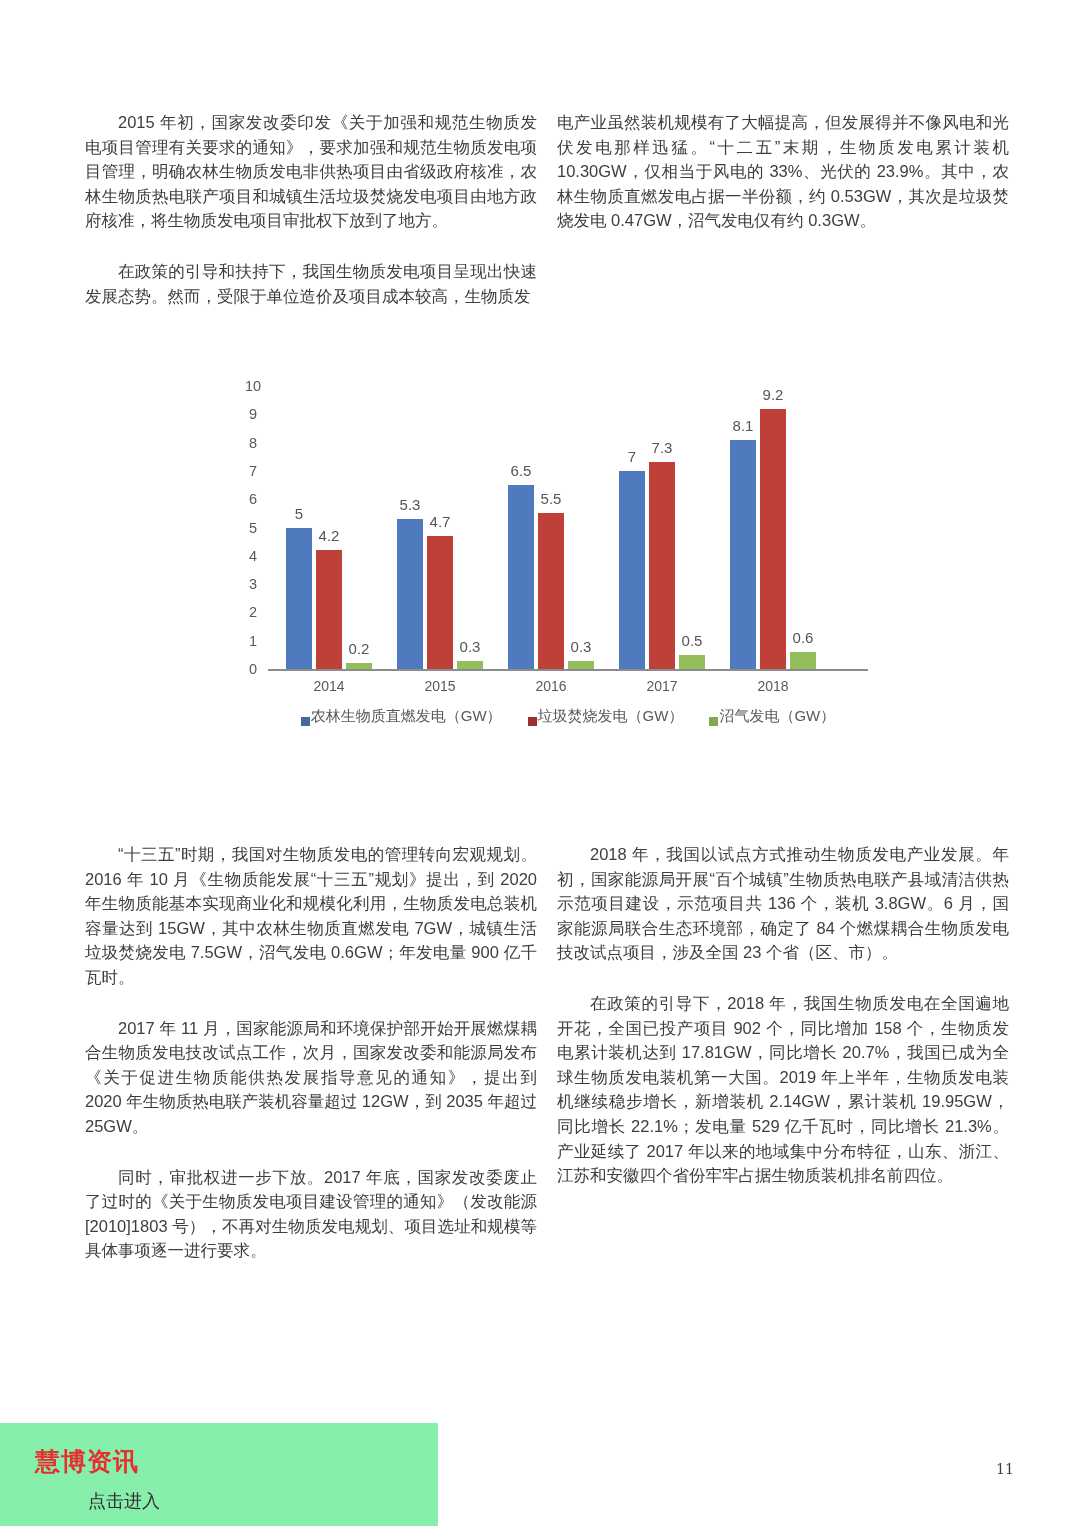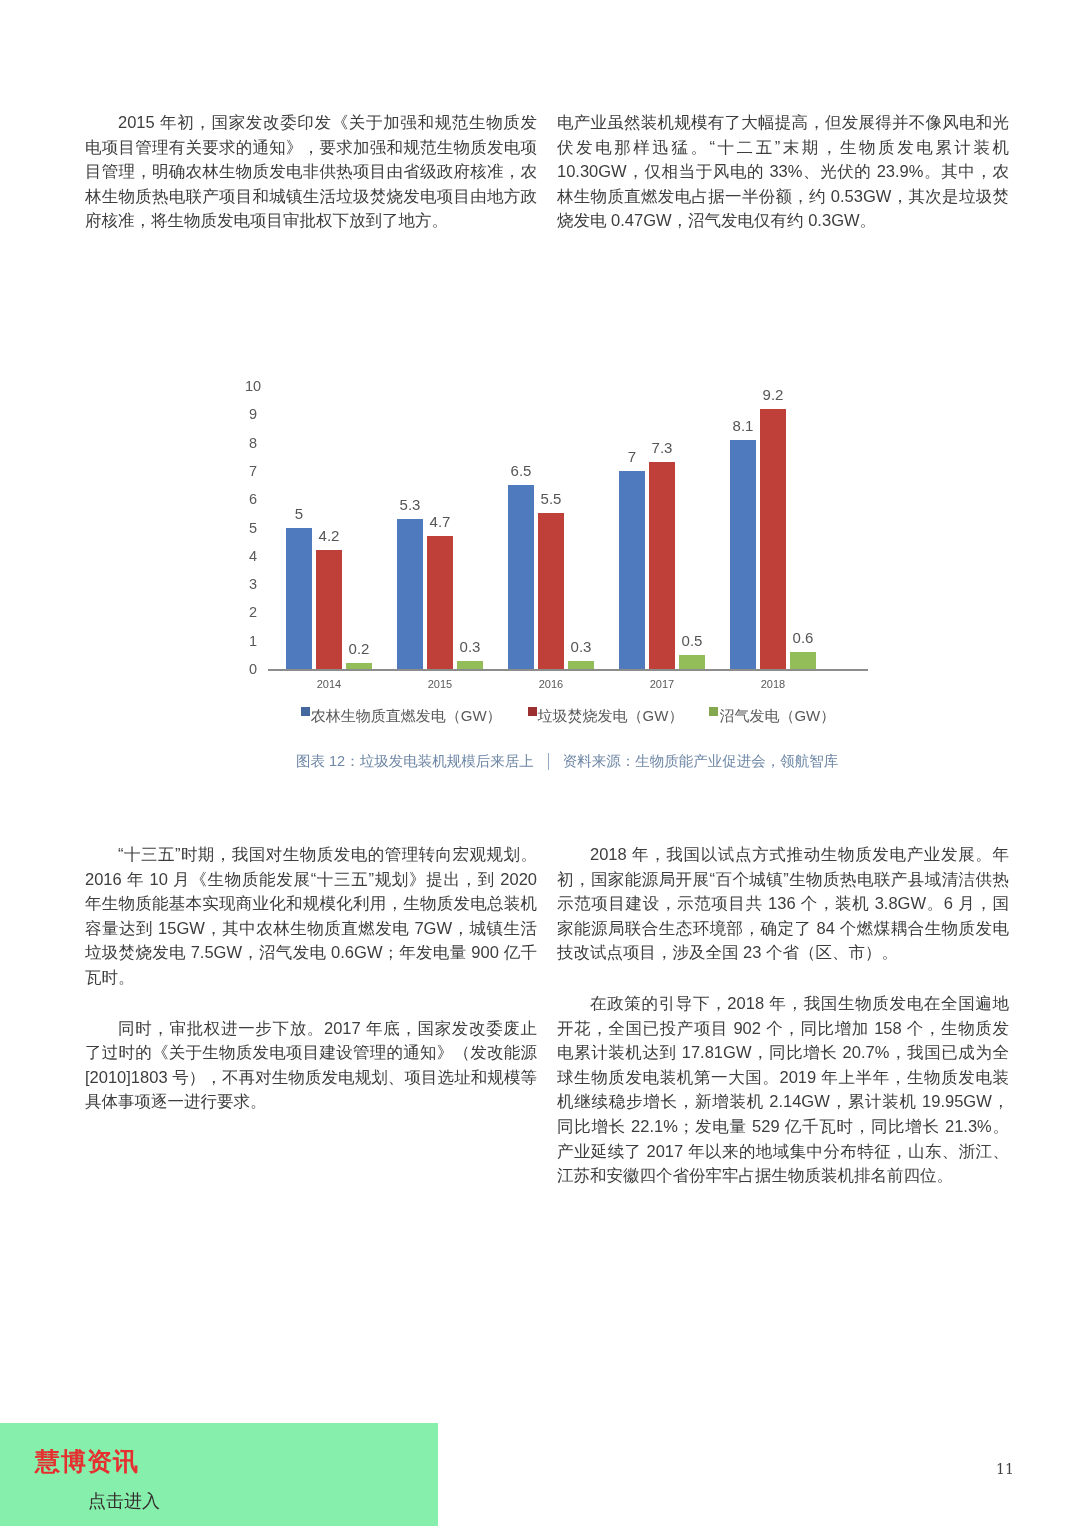--- a/index.html
+++ b/index.html
@@ -11,41 +11,42 @@
   .col-left-top{left:85px;top:110px;}
   .col-right-top{left:557px;top:110px;}
   .col-left-bottom{left:85px;top:842px;}
   .col-right-bottom{left:557px;top:842px;}
   
   .chart{position:absolute;left:240px;top:370px;width:660px;height:365px;}
   .tick{position:absolute;left:0;width:26px;text-align:center;font-size:14.5px;color:#595959;line-height:20px;}
   .axis-line{position:absolute;left:28px;top:299px;width:600px;height:2px;background:#8c8c8c;}
   .bar{position:absolute;}
   .vlabel{position:absolute;width:50px;text-align:center;font-size:15px;color:#555;line-height:20px;}
-  .xlabel{position:absolute;width:70px;text-align:center;font-size:11px;color:#595959;top:308px;}
+  .xlabel{position:absolute;width:70px;text-align:center;font-size:14px;color:#595959;top:308px;}
   .legend{position:absolute;left:28px;top:337px;width:600px;display:flex;justify-content:center;gap:26px;}
-  .legend-item{display:flex;align-items:flex-start;gap:1px;font-size:15px;color:#595959;}
+  .legend-item{display:flex;align-items:flex-end;gap:1px;font-size:15px;color:#595959;}
   .legend-swatch{width:9px;height:9px;display:inline-block;}
   
   .figure-caption{position:absolute;left:296px;top:752px;display:flex;align-items:center;gap:14px;font-size:14.5px;color:#6e87a6;}
   .caption-divider{width:1px;height:17px;background:#93a9c4;}
   
   .footer-bar{position:absolute;left:0;top:1423px;width:438px;height:131px;background:#86efac;}
   .brand{position:absolute;left:35px;top:22px;font-size:25px;font-weight:bold;color:#e62f2f;letter-spacing:1px;}
   .footer-link-row{position:absolute;left:88px;top:66px;font-size:18px;color:#342c2c;display:flex;gap:22px;flex-direction:column;}
   .footer-link-row a{color:#342c2c;text-decoration:none;}
   .page-number{position:absolute;left:996px;top:1461px;font-size:14px;color:#3f3f3f;font-family:"DejaVu Serif","Liberation Serif",serif;}
 </style>
 </head>
 <body>
 
 <div class="page">
 
   <div class="col col-left-top">
     <p class="indent">2015 年初，国家发改委印发《关于加强和规范生物质发电项目管理有关要求的通知》，要求加强和规范生物质发电项目管理，明确农林生物质发电非供热项目由省级政府核准，农林生物质热电联产项目和城镇生活垃圾焚烧发电项目由地方政府核准，将生物质发电项目审批权下放到了地方。</p>
+    <p class="indent">在政策的引导和扶持下，我国生物质发电项目呈现出快速发展态势。然而，受限于单位造价及项目成本较高，生物质发</p>
   </div>
 
   <div class="col col-right-top">
     <p>电产业虽然装机规模有了大幅提高，但发展得并不像风电和光伏发电那样迅猛。“十二五”末期，生物质发电累计装机 10.30GW，仅相当于风电的 33%、光伏的 23.9%。其中，农林生物质直燃发电占据一半份额，约 0.53GW，其次是垃圾焚烧发电 0.47GW，沼气发电仅有约 0.3GW。</p>
   </div>
 
   <div class="chart" id="chart">
     <div class="axis-line"></div>
     <div class="legend" id="legend">
         <div class="legend-item">
@@ -102,28 +103,24 @@
       <div class="vlabel" style="left: 427px; top: 260.85px;">0.5</div>
       <div class="xlabel" style="left: 498px;">2018</div>
       <div class="bar" style="left: 490px; width: 26px; top: 69.77px; height: 229.23px; background: rgb(79, 123, 190);"></div>
       <div class="vlabel" style="left: 478px; top: 45.77px;">8.1</div>
       <div class="bar" style="left: 520px; width: 26px; top: 38.64px; height: 260.36px; background: rgb(191, 64, 56);"></div>
       <div class="vlabel" style="left: 508px; top: 14.64px;">9.2</div>
       <div class="bar" style="left: 550px; width: 26px; top: 282.02px; height: 16.98px; background: rgb(147, 189, 88);"></div>
       <div class="vlabel" style="left: 538px; top: 258.02px;">0.6</div>
     </div>
 
-  <div class="figure-caption">
-    <span>图表 12：垃圾发电装机规模后来居上</span>
-    <span class="caption-divider"></span>
-    <span>资料来源：生物质能产业促进会，领航智库</span>
-  </div>
 
   <div class="col col-left-bottom">
     <p class="indent">“十三五”时期，我国对生物质发电的管理转向宏观规划。2016 年 10 月《生物质能发展“十三五”规划》提出，到 2020 年生物质能基本实现商业化和规模化利用，生物质发电总装机容量达到 15GW，其中农林生物质直燃发电 7GW，城镇生活垃圾焚烧发电 7.5GW，沼气发电 0.6GW；年发电量 900 亿千瓦时。</p>
+    <p class="indent">2017 年 11 月，国家能源局和环境保护部开始开展燃煤耦合生物质发电技改试点工作，次月，国家发改委和能源局发布《关于促进生物质能供热发展指导意见的通知》，提出到 2020 年生物质热电联产装机容量超过 12GW，到 2035 年超过 25GW。</p>
     <p class="indent">同时，审批权进一步下放。2017 年底，国家发改委废止了过时的《关于生物质发电项目建设管理的通知》（发改能源[2010]1803 号），不再对生物质发电规划、项目选址和规模等具体事项逐一进行要求。</p>
   </div>
 
   <div class="col col-right-bottom">
     <p class="indent">2018 年，我国以试点方式推动生物质发电产业发展。年初，国家能源局开展“百个城镇”生物质热电联产县域清洁供热示范项目建设，示范项目共 136 个，装机 3.8GW。6 月，国家能源局联合生态环境部，确定了 84 个燃煤耦合生物质发电技改试点项目，涉及全国 23 个省（区、市）。</p>
     <p class="indent">在政策的引导下，2018 年，我国生物质发电在全国遍地开花，全国已投产项目 902 个，同比增加 158 个，生物质发电累计装机达到 17.81GW，同比增长 20.7%，我国已成为全球生物质发电装机第一大国。2019 年上半年，生物质发电装机继续稳步增长，新增装机 2.14GW，累计装机 19.95GW，同比增长 22.1%；发电量 529 亿千瓦时，同比增长 21.3%。产业延续了 2017 年以来的地域集中分布特征，山东、浙江、江苏和安徽四个省份牢牢占据生物质装机排名前四位。</p>
   </div>
 
   <div class="footer-bar">
     <div class="brand">慧博资讯</div>

